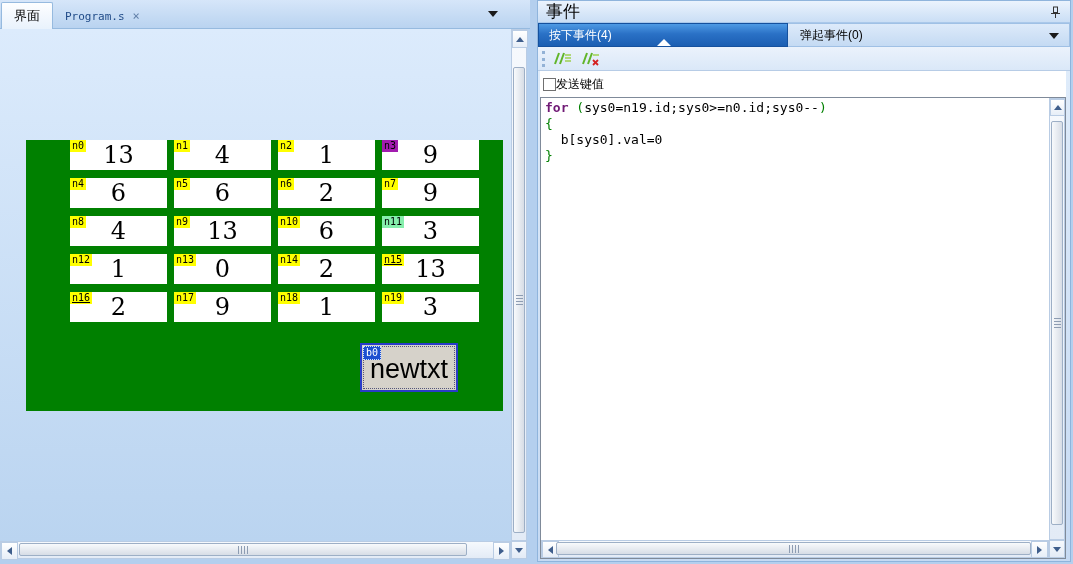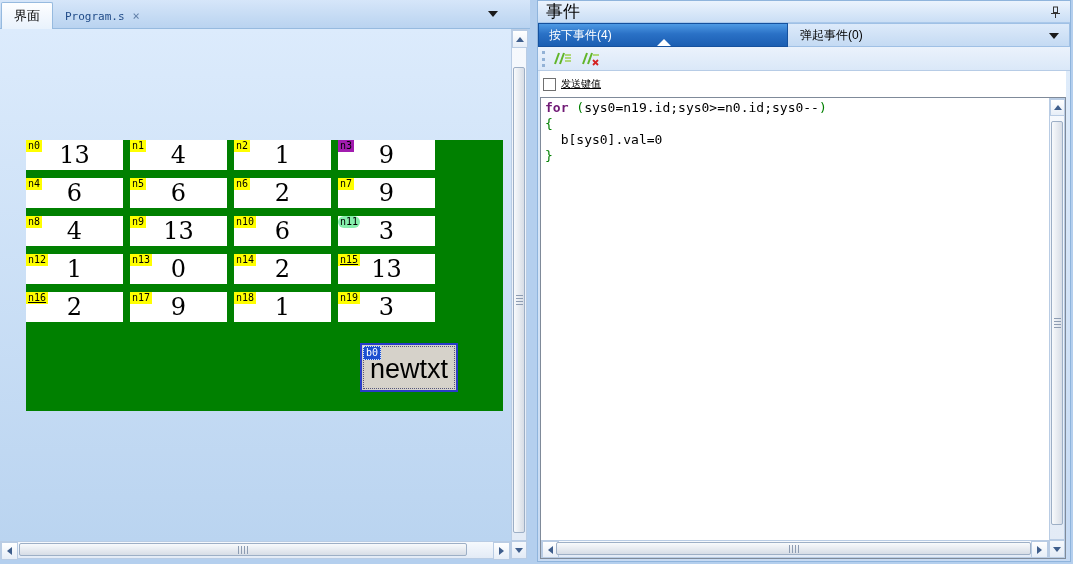--- a/index.html
+++ b/index.html
@@ -23,21 +23,21 @@
   .tabbar-drop { position:absolute; right:32px; top:11px; width:0; height:0;
                  border-left:5px solid transparent; border-right:5px solid transparent;
                  border-top:6px solid #1a1a1a; }
 
   .canvas { position:absolute; left:0; top:29px; width:511px; height:512px;
             background:linear-gradient(#dcebfc,#bad4f0); overflow:hidden; }
 
   .green-panel { position:absolute; left:26px; top:111px; width:477px; height:271px; }
   #cell-grid { position:absolute; left:0; top:0; display:grid;
                grid-template-columns:repeat(4,97px); grid-auto-rows:30px;
-               column-gap:7px; row-gap:8px; }
+               column-gap:7px; row-gap:8px;padding-left:44px; }
   .cell { background:#ffffff; position:relative; }
   .cell-value { display:block; width:100%; text-align:center; line-height:30px;
                 font-family:"DejaVu Serif","Liberation Serif",serif; font-size:24px; color:#000; }
   .cell-label { position:absolute; left:0; top:0; background:#ffff00; color:#000;
                 font-family:"DejaVu Sans Mono","Liberation Mono",monospace;
                 font-size:10px; line-height:12px; padding:0 2px; }
 
   .newtxt-box { position:absolute; left:334px; top:203px; width:98px; height:49px;
                 background:#d6d2ca; border:2px solid #2a3cc8; }
   .newtxt-box::after { content:""; position:absolute; inset:1px; border:1px dotted #55557a; }
@@ -106,21 +106,21 @@
                border-top:6px solid #1a1a1a; }
   .rp-toolbar { position:absolute; left:0; top:46px; right:0; height:24px;
                 background:linear-gradient(#ebf2fc,#dae8f8);
                 border-bottom:1px solid #b7cce6;
                 display:flex; align-items:center; padding-left:4px; gap:6px; }
   .tb-grip { width:3px; height:16px; border-left:3px dotted #93b2d6; }
   .tb-icon { width:22px; height:16px; display:flex; align-items:center; justify-content:center; }
   .rp-checkrow { position:absolute; left:2px; top:70px; width:526px; height:26px;
                  background:#ffffff; display:flex; align-items:center; padding-left:3px; }
   .checkbox { width:13px; height:13px; background:#fff; border:1px solid #707070; }
-  .checkbox-label { margin-left:5px; font-size:10px; color:#000;text-decoration:underline; }
+  .checkbox-label { font-size:12px; color:#000; }
 
   .code-area { position:absolute; left:2px; top:96px; width:526px; height:462px;
                background:#ffffff; border:1px solid #7f8a99; }
   #code-lines { position:absolute; left:4px; top:2px; right:20px;
                 font-family:"DejaVu Sans Mono","Liberation Mono",monospace;
                 font-size:13px; line-height:16px; white-space:pre; }
   .code-line { min-height:16px; }
   .kw { color:#701a75; font-weight:bold; }
   .br { color:#008000; }
   .pl { color:#000000; }
@@ -192,21 +192,21 @@
           </div>
           <div class="cell">
             <span class="cell-label" style="background: rgb(255, 255, 0);">n9</span>
             <span class="cell-value">13</span>
           </div>
           <div class="cell">
             <span class="cell-label" style="background: rgb(255, 255, 0);">n10</span>
             <span class="cell-value">6</span>
           </div>
           <div class="cell">
-            <span class="cell-label" style="background: #86efac; border-radius: 6px;">n11</span>
+            <span class="cell-label" style="background: #86efac;">n11</span>
             <span class="cell-value">3</span>
           </div>
           <div class="cell">
             <span class="cell-label" style="background: rgb(255, 255, 0);">n12</span>
             <span class="cell-value">1</span>
           </div>
           <div class="cell">
             <span class="cell-label" style="background: rgb(255, 255, 0);">n13</span>
             <span class="cell-value">0</span>
           </div>

